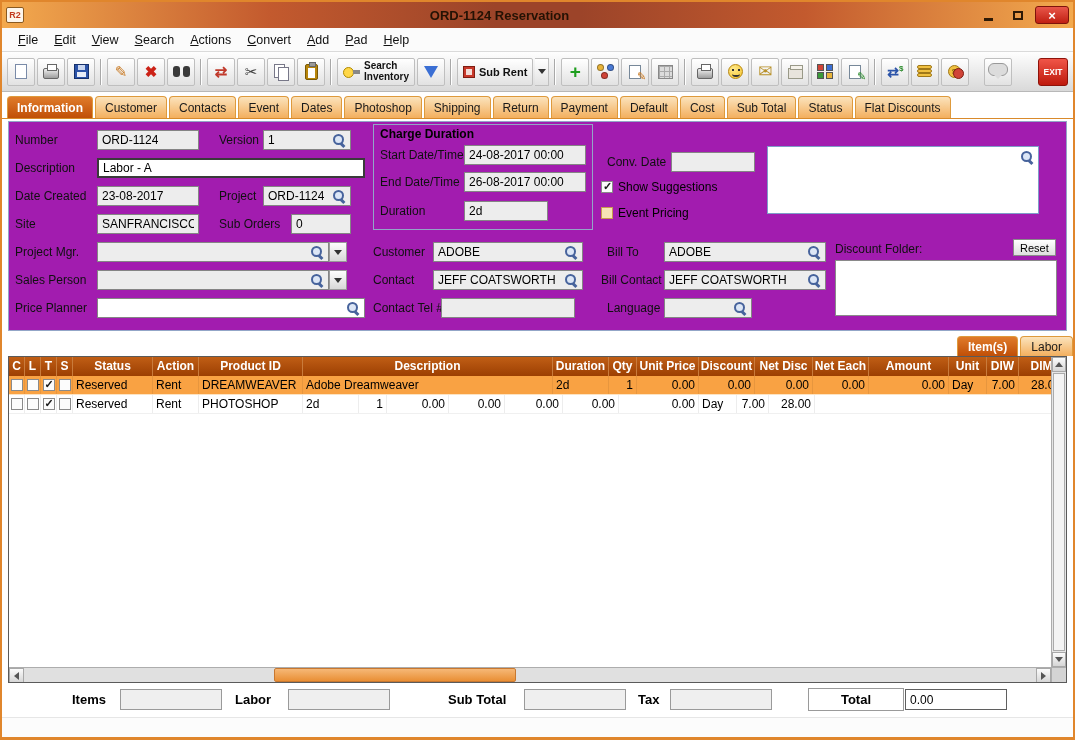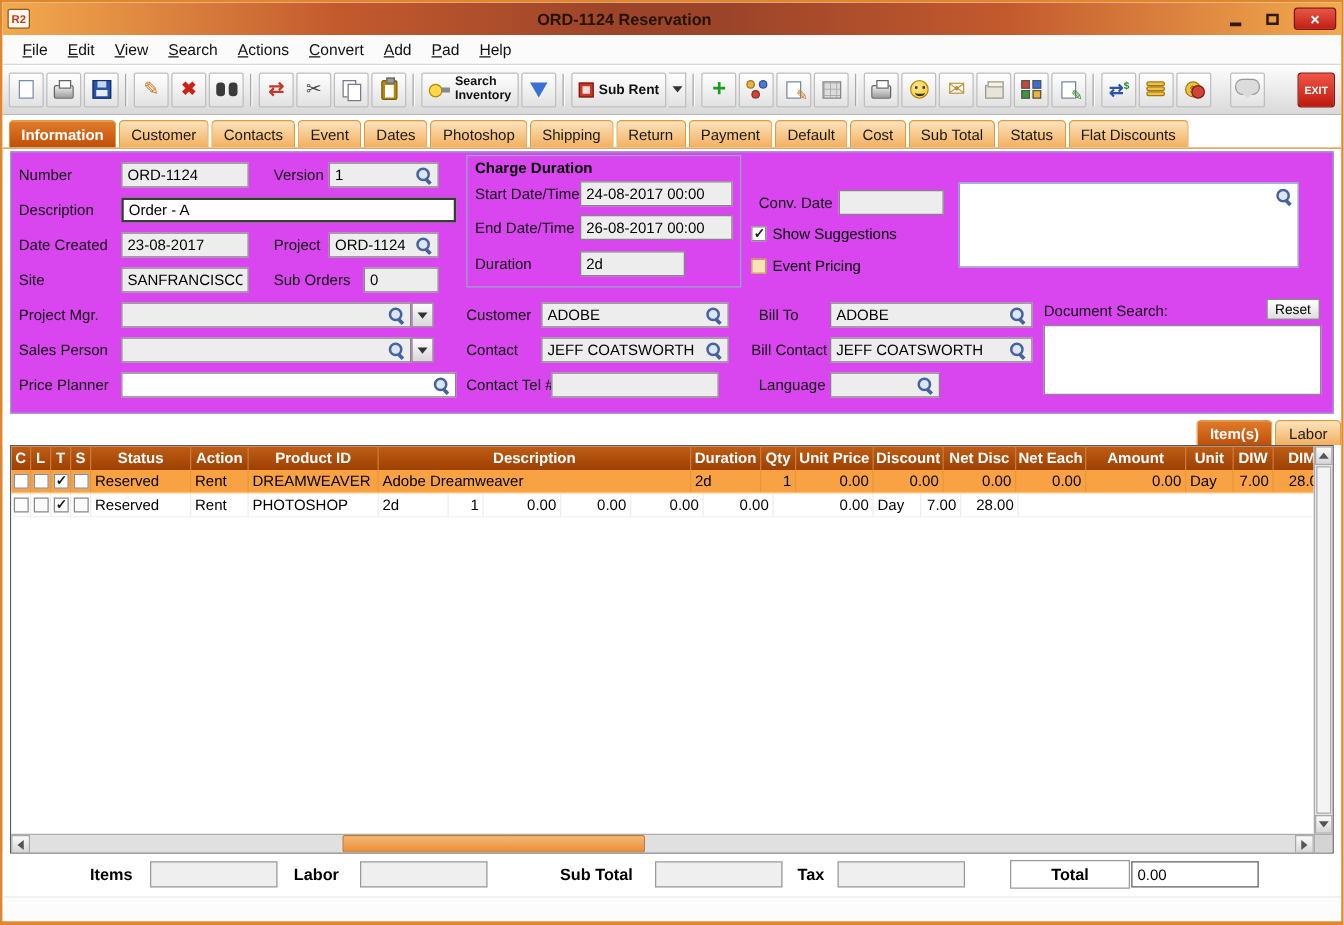--- a/index.html
+++ b/index.html
@@ -103,21 +103,21 @@
   
   .tabstrip { flex:none; display:flex; gap:2px; align-items:flex-end; padding:4px 5px 0; height:27px;
     background:#FFF; border-bottom:1px solid #D98A2B; }
   .tab { padding:4px 9px 3px; font-size:12px; color:#1A1A1A; border:1px solid #DE9A3C; border-bottom:none;
     border-radius:4px 4px 0 0; background:linear-gradient(#FBE3BC,#F3AF5E); white-space:nowrap; }
   .tab.active { background:linear-gradient(#E07B2A,#C04F07); color:#FFF; font-weight:bold; }
   .tab.sm { padding:3px 10px 2px; }
 
   
   .info-panel { flex:none; height:210px; margin:2px 6px 0; border:1px solid #93A6C7; position:relative;
-    background:#d946ef; font-size:12px; }
+    background:#a21caf; font-size:12px; }
   .lbl { position:absolute; color:#101010; white-space:nowrap; }
   .fld { position:absolute; height:20px; background:#EDEDED; border:1px solid #858585; display:flex;
     align-items:center; padding:0 4px; overflow:hidden; white-space:nowrap; }
   .fld.white { background:#FFF; }
   .fld.bold-border { border:2px solid #3A3A3A; }
   .fv { font-size:12px; color:#000; overflow:hidden; white-space:nowrap; }
   .mag { width:14px; height:14px; position:relative; margin-left:auto; flex:none; }
   .mag::before { content:""; position:absolute; left:1px; top:1px; width:7px; height:7px; border:2px solid #47639C;
     border-radius:50%; background:#DCE6F6; }
   .mag::after { content:""; position:absolute; left:9px; top:9px; width:5px; height:2.5px; background:#47639C;
@@ -354,21 +354,21 @@
         <span class="fv">ORD-1124</span>
       </div>
     <span class="lbl" style="left:210px;top:11px">Version</span>
     <div class="fld" style="left:254px;top:8px;width:88px">
         <span class="fv">1</span>
         <span class="mag"></span>
       </div>
 
     <span class="lbl" style="left:6px;top:39px">Description</span>
     <div class="fld white bold-border" style="left:88px;top:36px;width:268px">
-        <span class="fv">Order - A</span>
+        <span class="fv">Labor - A</span>
       </div>
 
     <span class="lbl" style="left:6px;top:67px">Date Created</span>
     <div class="fld" style="left:88px;top:64px;width:102px">
         <span class="fv">23-08-2017</span>
       </div>
     <span class="lbl" style="left:210px;top:67px">Project</span>
     <div class="fld" style="left:254px;top:64px;width:88px">
         <span class="fv">ORD-1124</span>
         <span class="mag"></span>
@@ -467,21 +467,21 @@
     <div class="fld" style="left:655px;top:176px;width:88px">
         <span class="fv"></span>
         <span class="mag"></span>
       </div>
 
     <div class="combox" style="left:758px;top:24px;width:272px;height:68px">
       <span class="fv"></span>
       <span class="mag"></span>
     </div>
 
-    <span class="lbl" style="left:826px;top:120px">Document Search:</span>
+    <span class="lbl" style="left:826px;top:120px">Discount Folder:</span>
     <div class="reset-btn" style="left:1004px;top:117px">Reset</div>
     <div class="docbox" style="left:826px;top:138px;width:222px;height:56px"><span class="fv"></span></div>
   </div>
 
   <div class="items-tabstrip">
       <div class="tab sm active">Item(s)</div>
       <div class="tab sm">Labor</div>
     </div>
 
   <div class="table-wrap">

